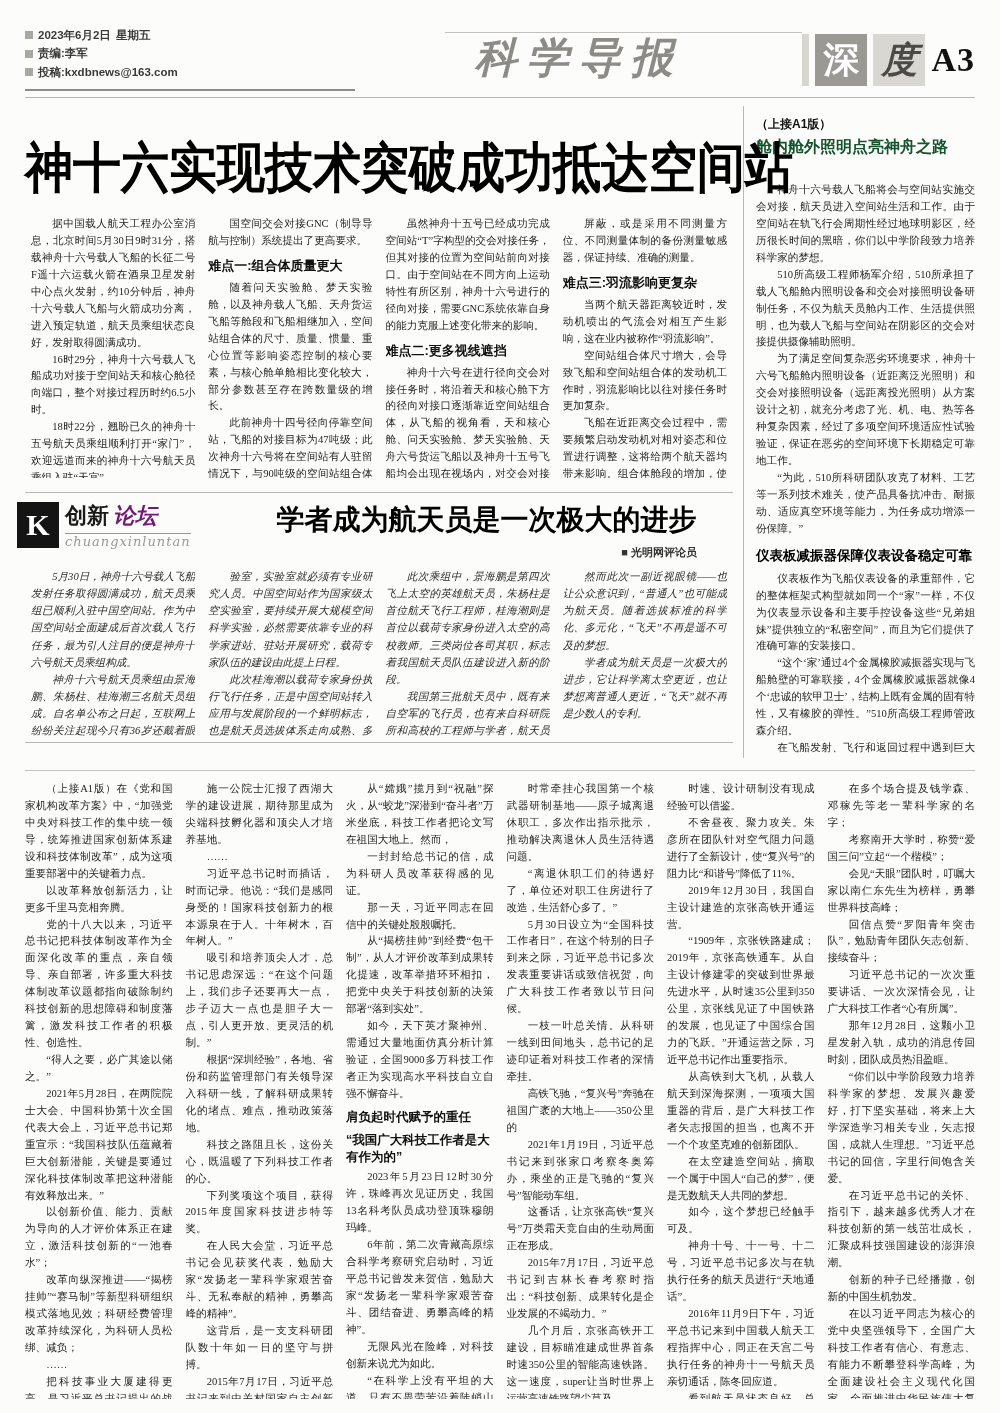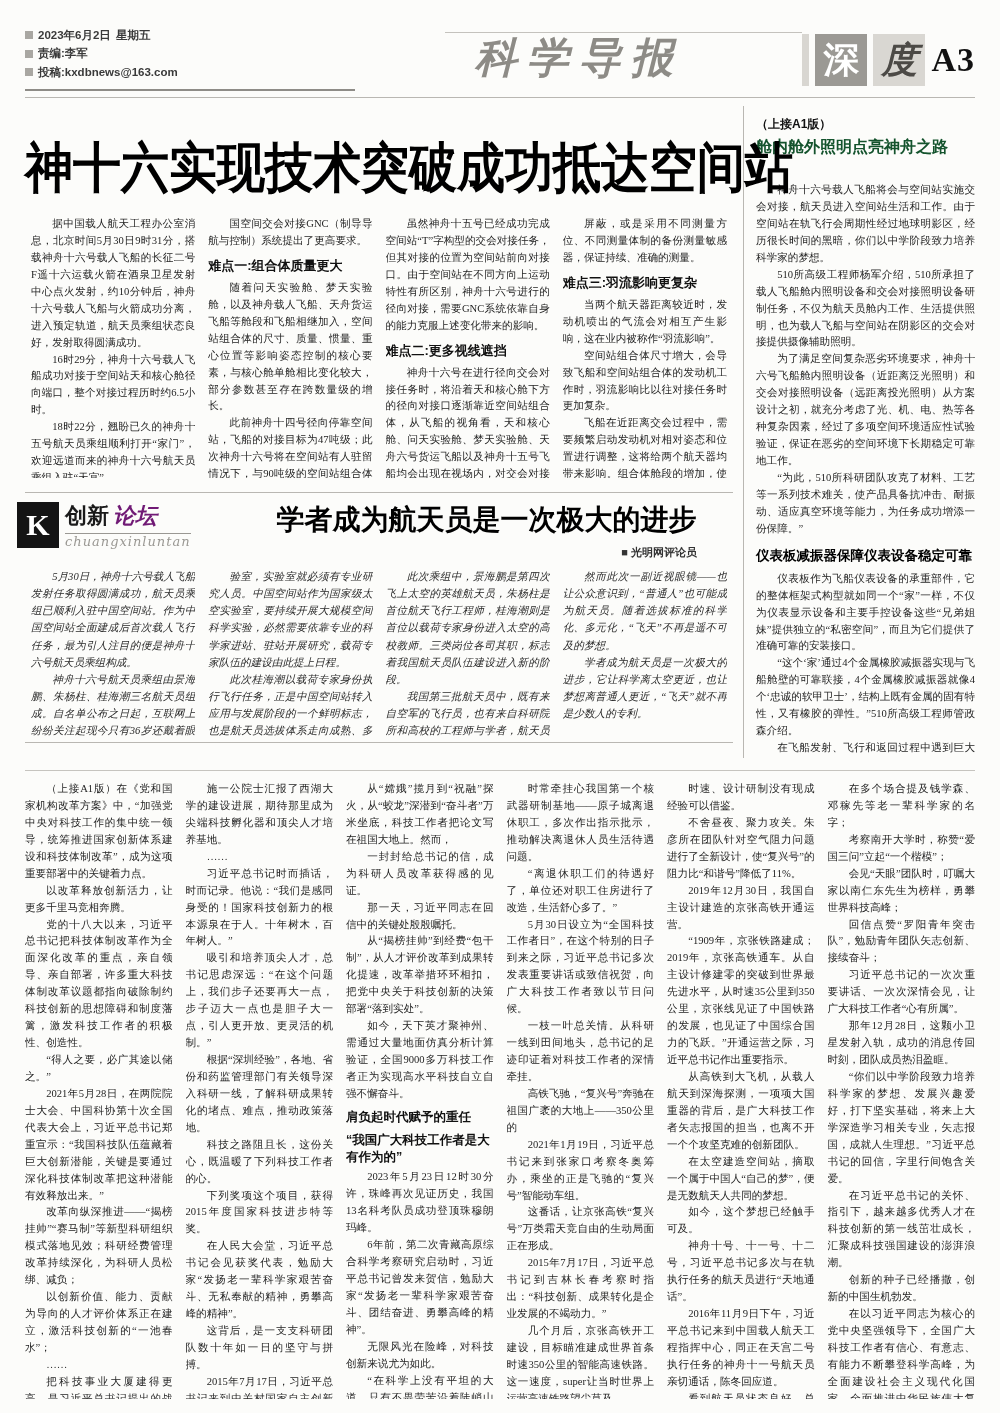--- a/index.html
+++ b/index.html
@@ -194,22 +194,22 @@
   </div>
 
   <div class="bottom">
     <div class="cols bottom-cols">
       <div class="col">
           <p>（上接A1版）在《党和国家机构改革方案》中，“加强党中央对科技工作的集中统一领导，统筹推进国家创新体系建设和科技体制改革”，成为这项重要部署中的关键着力点。</p>
           <p>以改革释放创新活力，让更多千里马竞相奔腾。</p>
           <p>党的十八大以来，习近平总书记把科技体制改革作为全面深化改革的重点，亲自领导、亲自部署，许多重大科技体制改革议题都指向破除制约科技创新的思想障碍和制度藩篱，激发科技工作者的积极性、创造性。</p>
           <p>“得人之要，必广其途以储之。”</p>
           <p>2021年5月28日，在两院院士大会、中国科协第十次全国代表大会上，习近平总书记郑重宣示：“我国科技队伍蕴藏着巨大创新潜能，关键是要通过深化科技体制改革把这种潜能有效释放出来。”</p>
+          <p>以创新价值、能力、贡献为导向的人才评价体系正在建立，激活科技创新的“一池春水”；</p>
           <p>改革向纵深推进——“揭榜挂帅”“赛马制”等新型科研组织模式落地见效；科研经费管理改革持续深化，为科研人员松绑、减负；</p>
-          <p>以创新价值、能力、贡献为导向的人才评价体系正在建立，激活科技创新的“一池春水”；</p>
           <p>……</p>
           <p>把科技事业大厦建得更高，是习近平总书记提出的战略性要求。</p>
         </div>
       <div class="col">
           <p>施一公院士汇报了西湖大学的建设进展，期待那里成为尖端科技孵化器和顶尖人才培养基地。</p>
           <p>……</p>
           <p>习近平总书记时而插话，时而记录。他说：“我们是感同身受的！国家科技创新力的根本源泉在于人。十年树木，百年树人。”</p>
           <p>吸引和培养顶尖人才，总书记思虑深远：“在这个问题上，我们步子还要再大一点，步子迈大一点也是胆子大一点，引人更开放、更灵活的机制。”</p>
           <p>根据“深圳经验”，各地、省份和药监管理部门有关领导深入科研一线，了解科研成果转化的堵点、难点，推动政策落地。</p>
           <p>科技之路阻且长，这份关心，既温暖了下列科技工作者的心。</p>

